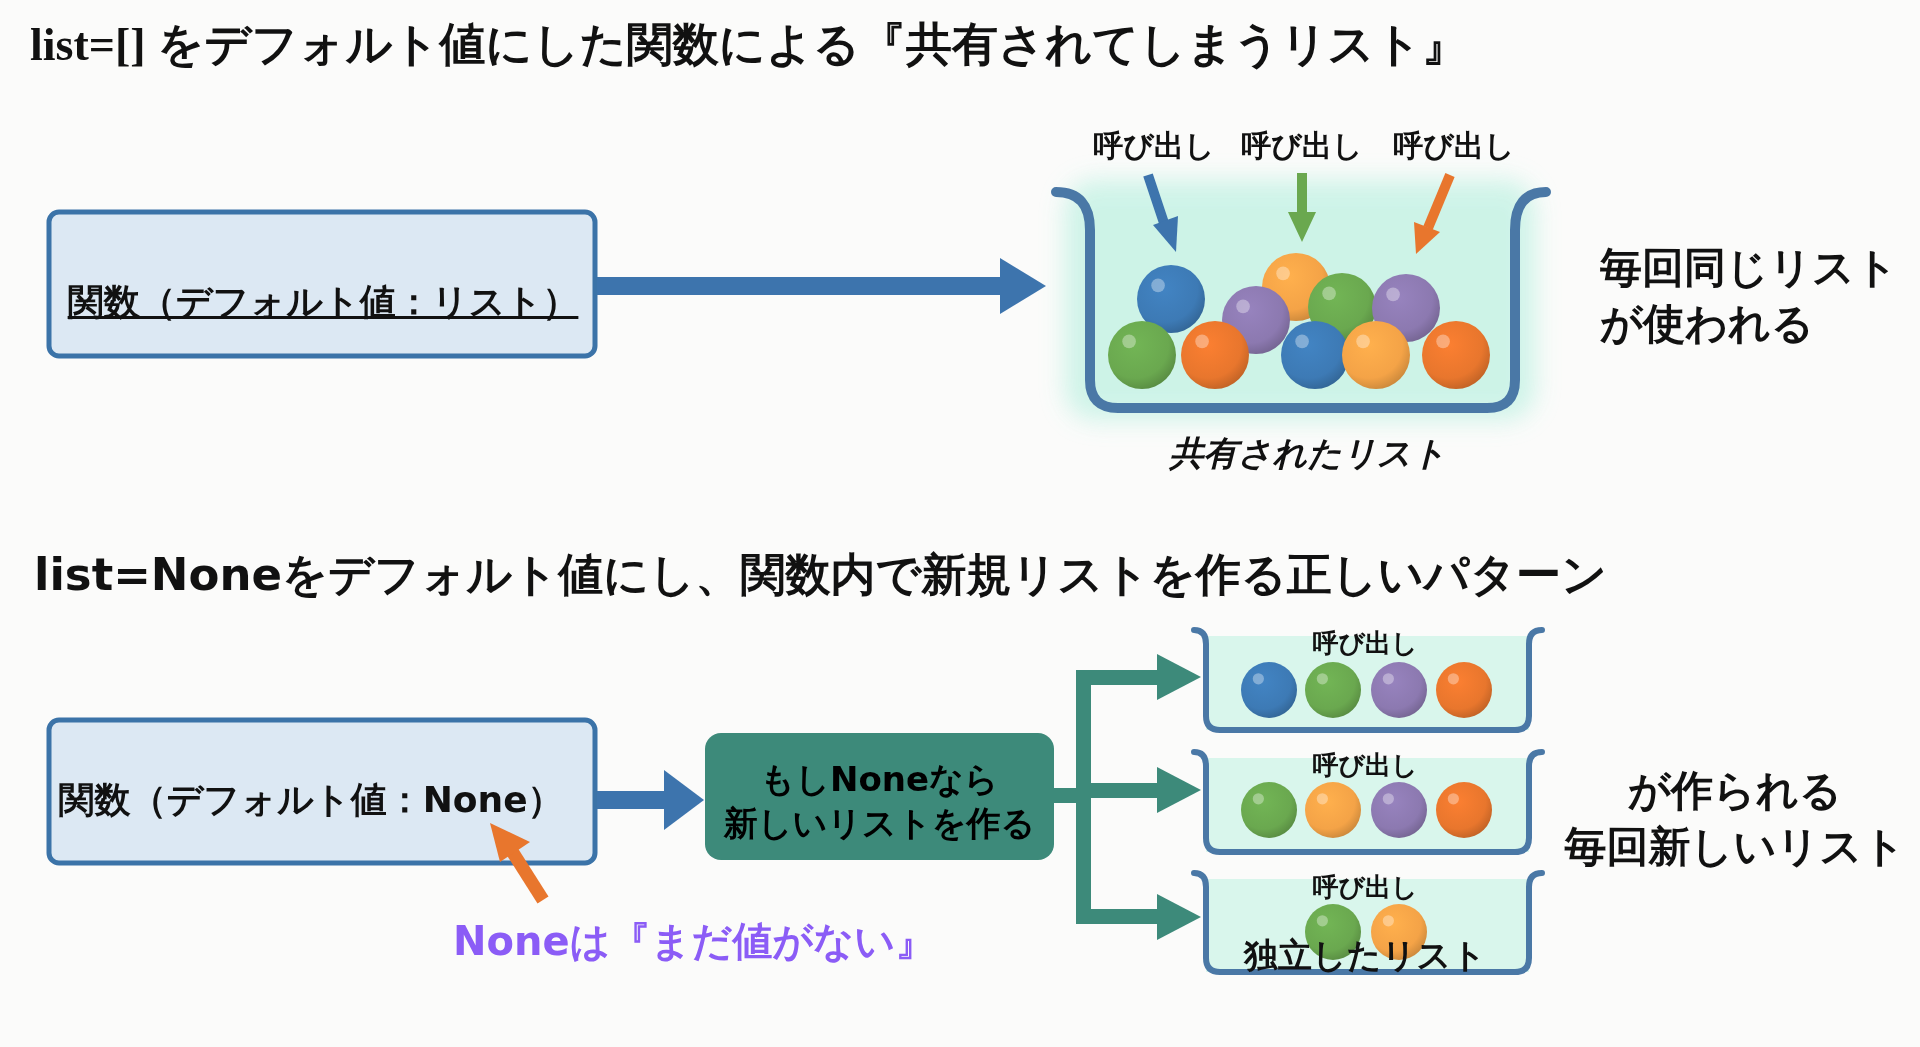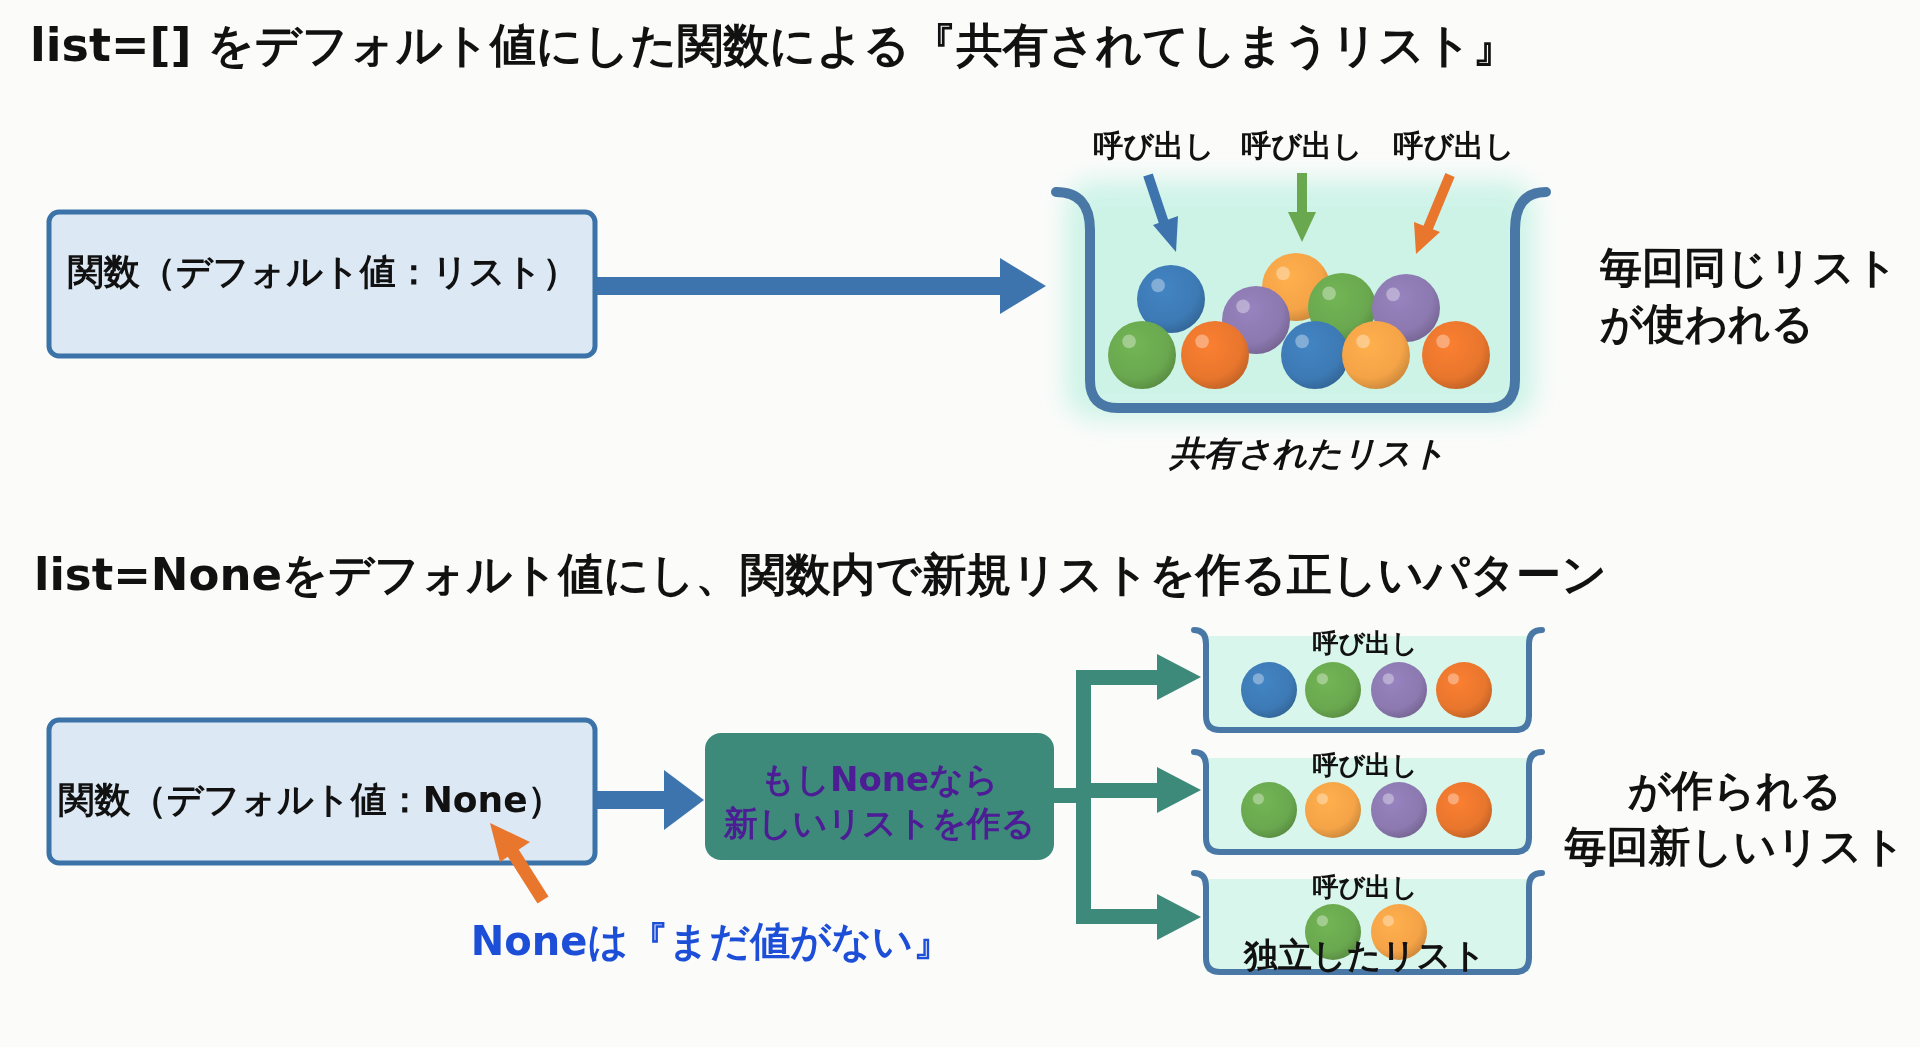--- a/index.html
+++ b/index.html
@@ -5,34 +5,34 @@
   html, body { margin: 0; padding: 0; }
   body {
     width: 1920px; height: 1047px; overflow: hidden; position: relative;
     background: #fbfbfa;
     font-family: "DejaVu Sans", "Liberation Sans", sans-serif;
     color: #111;
   }
   #diagram { position: absolute; left: 0; top: 0; width: 1920px; height: 1047px; }
   .txt { position: absolute; font-weight: bold; white-space: nowrap; line-height: 1; }
   .title { font-size: 46px; letter-spacing: 0px; }
-  #title1 { left: 30px; top: 22px; }
+  #title1 { left: 30px; top: 22px; font-family: Liberation Serif, serif; }
   #title2 { left: 34px; top: 552px; font-size: 45px; }
   .boxlabel { font-size: 36px; text-align: center; }
-  #box1-label { left: 49px; width: 548px; top: 254px; }
+  #box1-label { left: 49px; width: 548px; top: 284px; text-decoration: underline; }
   #box2-label { left: 38px; width: 546px; top: 782px; }
   .call { font-size: 30px; text-align: center; width: 180px; }
   .side { font-size: 42px; line-height: 1.33; }
   #side1 { left: 1600px; top: 240px; }
   #side2 { left: 1555px; top: 763px; width: 360px; text-align: center; }
   .caption { font-size: 34px; text-align: center; width: 360px; }
   #cap1 { left: 1128px; top: 436px; font-style: italic; }
   #cap2 { left: 1185px; top: 938px; }
-  #teal-label { left: 705px; width: 349px; top: 757px; font-size: 34px; color: #4c1d95; text-align: center; line-height: 1.3; }
-  #note { left: 453px; width: 500px; top: 915px; font-size: 40px; color: #1d4ed8; text-align: right; line-height: 1.3; }
+  #teal-label { left: 705px; width: 349px; top: 757px; font-size: 34px; color: #000000; text-align: center; line-height: 1.3; }
+  #note { left: 453px; width: 500px; top: 915px; font-size: 40px; color: #8b5cf6; text-align: left; line-height: 1.3; }
   .small-call { font-size: 26px; text-align: center; width: 180px; }
 </style>
 </head>
 <body>
 
 <svg id="diagram" viewBox="0 0 1920 1047" xmlns="http://www.w3.org/2000/svg">
   <defs>
     <radialGradient id="glow" cx="50%" cy="55%" r="60%">
       <stop offset="0%" stop-color="#c8f3e6" stop-opacity="1"></stop>
       <stop offset="70%" stop-color="#d6f6ec" stop-opacity="0.9"></stop>

